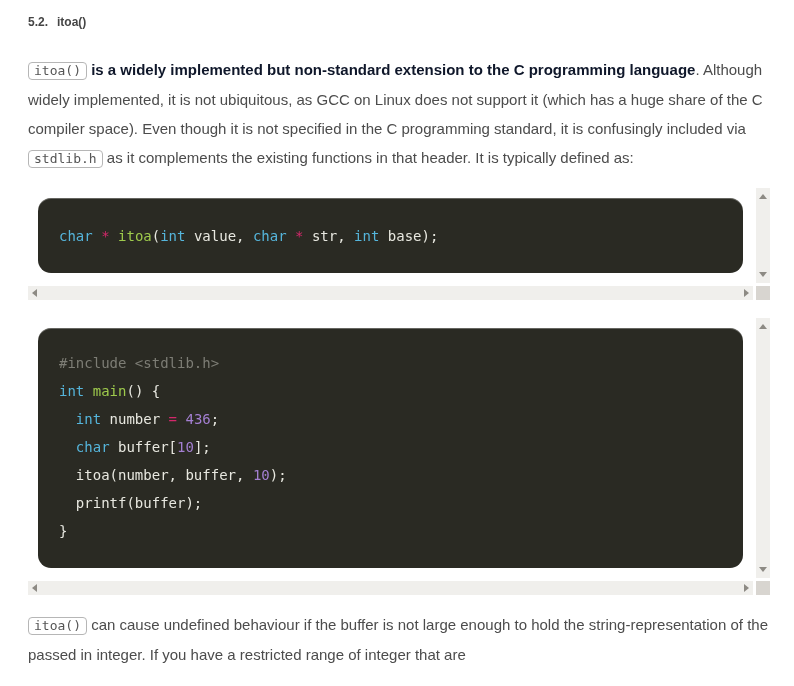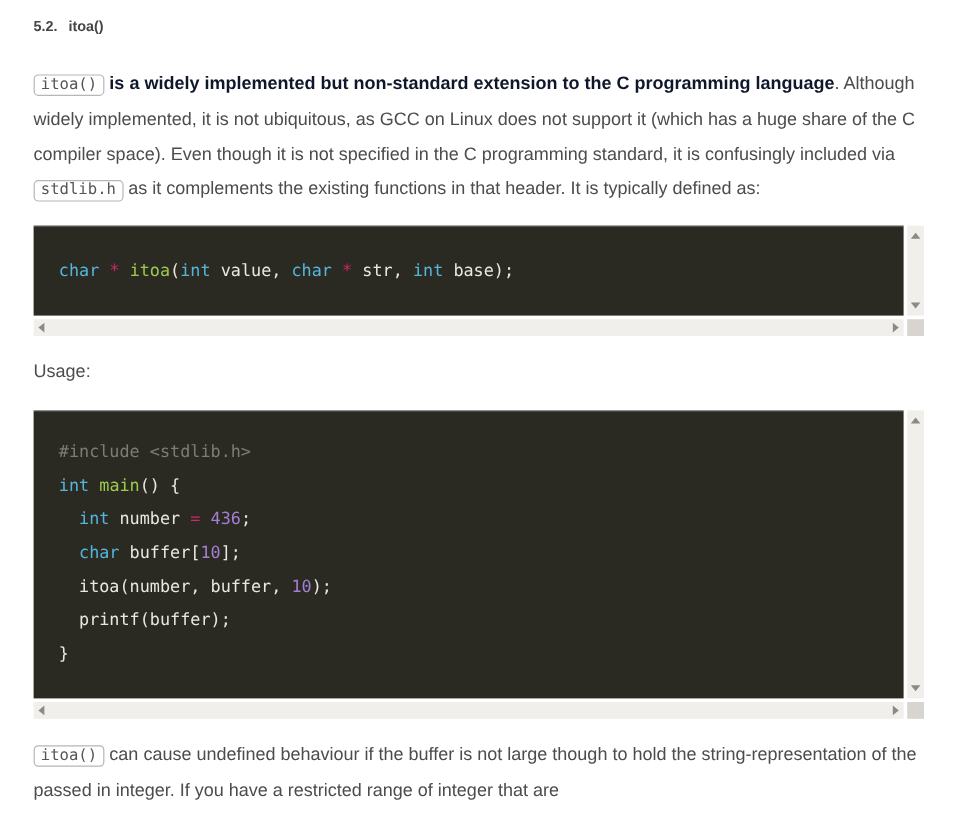--- a/index.html
+++ b/index.html
@@ -41,23 +41,23 @@
     grid-template-columns:1fr 14px;
     grid-template-rows:auto 14px;
     gap:3px;
     width:742px;
     margin-top:15px;
   }
   .code-widget.tall{margin-top:18px;}
 
   pre.code-area{
     grid-column:1;grid-row:1;
-    margin:0;height:75px;overflow:hidden;
+    margin:10px;height:75px;overflow:hidden;
     background:var(--code-bg);
-    border-radius:0;
+    border-radius:13px;
     box-shadow:inset 0 1px 0 rgba(255,255,255,0.28);
     padding:24px 18px 0 21px;
     font-family:"DejaVu Sans Mono",monospace;
     font-size:14px;line-height:28px;
     color:var(--token-plain);
   }
   .tall pre.code-area{height:240px;padding-top:21px;}
 
   .tok-t{color:var(--token-type);}
   .tok-f{color:var(--token-function);}
@@ -104,21 +104,20 @@
       <div class="tri tri-up"></div>
       <div class="tri tri-down"></div>
     </div>
     <div class="hscroll">
       <div class="tri tri-left"></div>
       <div class="tri tri-right"></div>
     </div>
     <div class="corner"></div>
   </div>
 
-  <p class="para usage">Usage:</p>
 
   <div class="code-widget tall">
     <pre class="code-area"><span class="tok-m">#include &lt;stdlib.h&gt;</span>
 <span class="tok-t">int</span><span class="tok-p"> </span><span class="tok-f">main</span><span class="tok-p">() {</span>
 <span class="tok-p">  </span><span class="tok-t">int</span><span class="tok-p"> number </span><span class="tok-o">=</span><span class="tok-p"> </span><span class="tok-n">436</span><span class="tok-p">;</span>
 <span class="tok-p">  </span><span class="tok-t">char</span><span class="tok-p"> buffer[</span><span class="tok-n">10</span><span class="tok-p">];</span>
 <span class="tok-p">  itoa(number, buffer, </span><span class="tok-n">10</span><span class="tok-p">);</span>
 <span class="tok-p">  printf(buffer);</span>
 <span class="tok-p">}</span></pre>
     <div class="vscroll">
@@ -126,16 +125,16 @@
       <div class="tri tri-down"></div>
     </div>
     <div class="hscroll">
       <div class="tri tri-left"></div>
       <div class="tri tri-right"></div>
     </div>
     <div class="corner"></div>
   </div>
 
   <p class="para outro">
-    <code class="inline-code">itoa()</code><span> can cause undefined behaviour if the buffer is not large though to hold the string-representation of the passed in integer. If you have a restricted range of integer that are</span>
+    <code class="inline-code">itoa()</code><span> can cause undefined behaviour if the buffer is not large enough to hold the string-representation of the passed in integer. If you have a restricted range of integer that are</span>
   </p>
 
 </div>
 
 </body></html>

